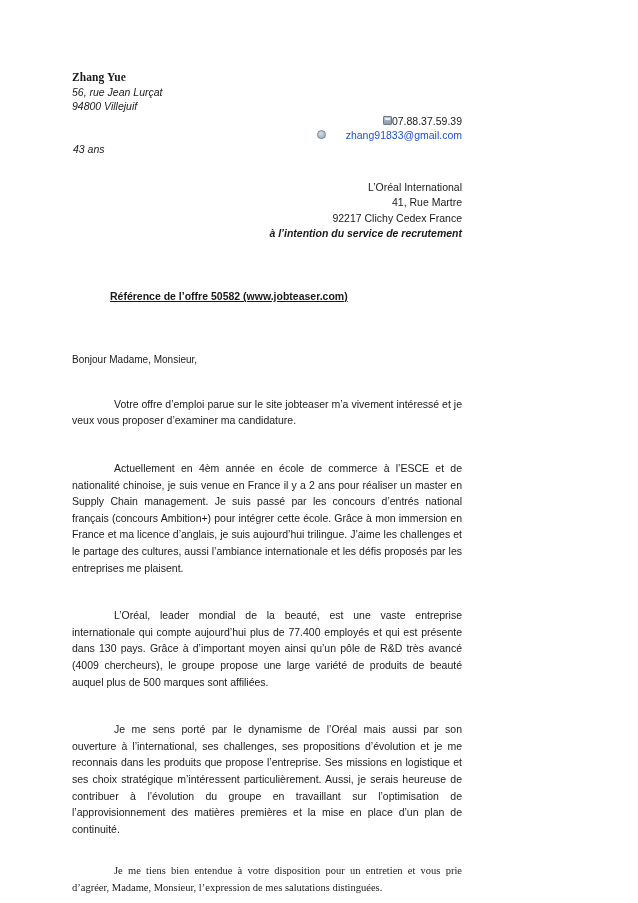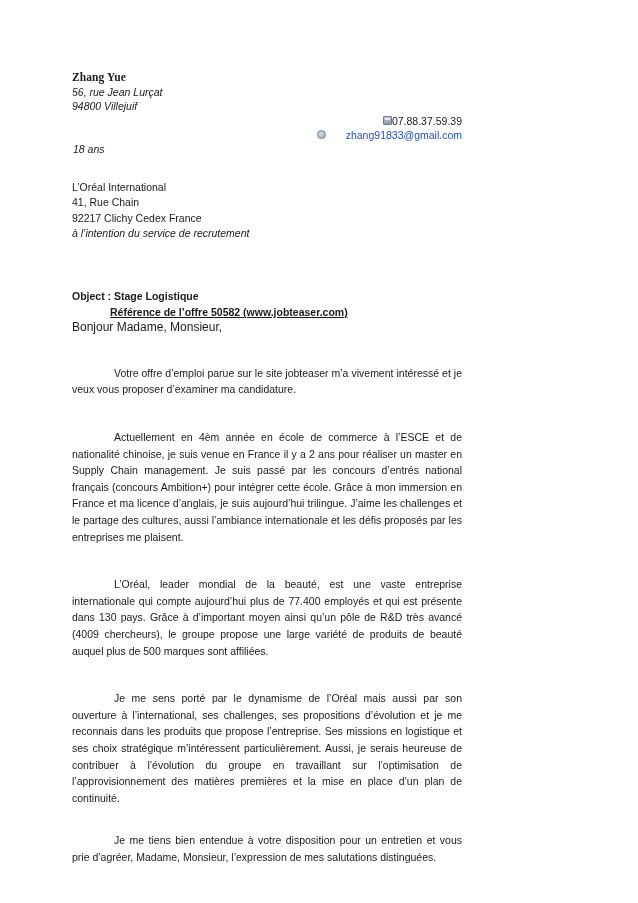--- a/index.html
+++ b/index.html
@@ -82,54 +82,57 @@
     text-decoration: none;
     margin-left: 20px;
   }
   .age-line {
     padding-left: 1px;
   }
 
   
   .recipient {
     margin-top: 24px;
-    text-align: left;
+    text-align: right;
     font-size: 10.5px;
     line-height: 15.5px;
   }
   .recipient-attn {
     font-style: italic;
+    font-weight: bold;
   }
 
   
   .object-block {
     margin-top: 46px;
     font-size: 10.5px;
     font-weight: bold;
     line-height: 16px;
   }
   .object-ref {
     padding-left: 38px;
     text-decoration: underline;
   }
 
   
   .greeting {
-    font-size: 12px;
+    margin-top: 50px;
+    font-size: 10px;
   }
   .body-par {
     margin-top: 31px;
     font-size: 10.5px;
     line-height: 16.6px;
     text-align: justify;
     text-indent: 42px;
     hyphens: none;
   }
   .par-gap-lg {
     margin-top: 26px;
+    font-family: Liberation Serif, serif;
   }
 
   .signature {
     margin-top: 36px;
     text-align: right;
     font-size: 10.5px;
     padding-right: 22px;
   }
 </style>
 </head>
@@ -145,32 +148,31 @@
     <div class="contact-line">
       <span class="icon-box icon-phone"></span>
       <span>07.88.37.59.39</span>
     </div>
 
     <div class="contact-line">
       <span class="icon-box icon-mail"></span>
       <span class="email-link">zhang91833@gmail.com</span>
     </div>
 
-    <div class="sender-line age-line">18 ans</div>
+    <div class="sender-line age-line">43 ans</div>
   </div>
 
   <div class="recipient">
     <div>L’Oréal International</div>
-    <div>41, Rue Chain</div>
+    <div>41, Rue Martre</div>
     <div>92217 Clichy Cedex France</div>
     <div class="recipient-attn">à l’intention du service de recrutement</div>
   </div>
 
   <div class="object-block">
-    <div>Object : Stage Logistique</div>
     <div class="object-ref">Référence de l’offre 50582 (www.jobteaser.com)</div>
   </div>
 
   <div class="greeting">Bonjour Madame, Monsieur,</div>
 
   <p class="body-par">Votre offre d’emploi parue sur le site jobteaser m’a vivement intéressé et je veux vous proposer d’examiner ma candidature.</p>
   <p class="body-par">Actuellement en 4èm année en école de commerce à l’ESCE et de nationalité chinoise, je suis venue en France il y a 2 ans pour réaliser un master en Supply Chain management. Je suis passé par les concours d’entrés national français (concours Ambition+) pour intégrer cette école. Grâce à mon immersion en France et ma licence d’anglais, je suis aujourd’hui trilingue. J’aime les challenges et le partage des cultures, aussi l’ambiance internationale et les défis proposés par les entreprises me plaisent.</p>
   <p class="body-par">L’Oréal, leader mondial de la beauté, est une vaste entreprise internationale qui compte aujourd’hui plus de 77.400 employés et qui est présente dans 130 pays. Grâce à d’important moyen ainsi qu’un pôle de R&amp;D très avancé (4009 chercheurs), le groupe propose une large variété de produits de beauté auquel plus de 500 marques sont affiliées.</p>
   <p class="body-par">Je me sens porté par le dynamisme de l’Oréal mais aussi par son ouverture à l’international, ses challenges, ses propositions d’évolution et je me reconnais dans les produits que propose l’entreprise. Ses missions en logistique et ses choix stratégique m’intéressent particulièrement. Aussi, je serais heureuse de contribuer à l’évolution du groupe en travaillant sur l’optimisation de l’approvisionnement des matières premières et la mise en place d’un plan de continuité.</p>
   <p class="body-par par-gap-lg">Je me tiens bien entendue à votre disposition pour un entretien et vous prie d’agréer, Madame, Monsieur, l’expression de mes salutations distinguées.</p>

